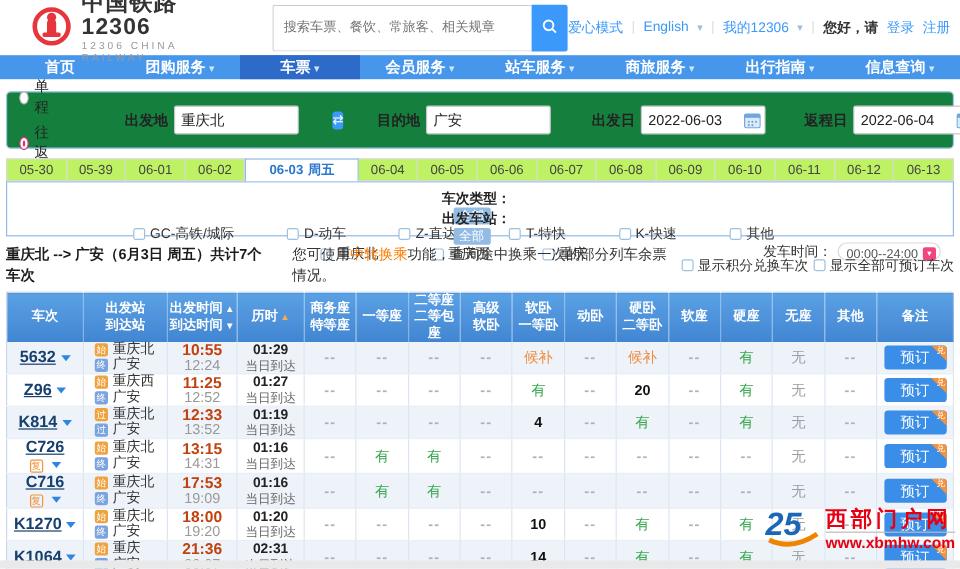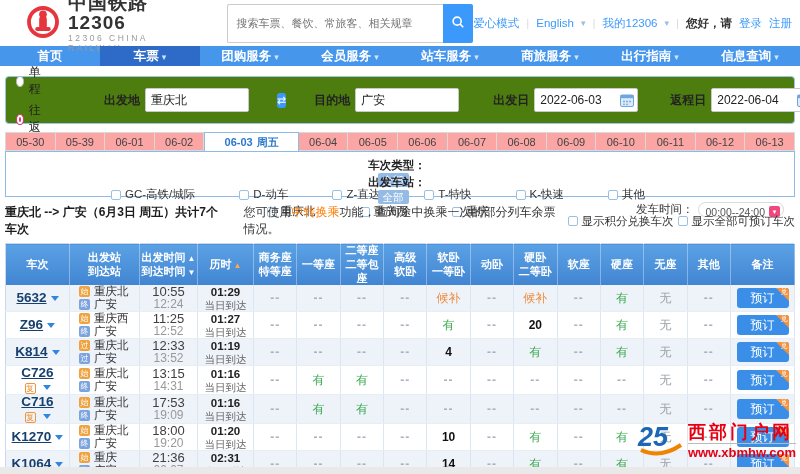--- a/index.html
+++ b/index.html
@@ -21,38 +21,38 @@
   .toplinks .lnk { color:#3b99fc; cursor:pointer; }
   .toplinks .sep { color:#ddd; }
   .toplinks .caret-s { color:#9bbede; font-size:9px; }
   .toplinks .greet { color:#333; font-weight:bold; }
   
   .mainnav { height:20px; background:#4696ec; display:flex; }
   .nav-item { flex:1; text-align:center; line-height:20px; color:#fff; font-size:12.5px; font-weight:bold; cursor:pointer; }
   .nav-item.active { background:#2e6bc8; }
   .nav-caret { font-size:9px; color:#cfe4fb; margin-left:3px; }
   
-  .form-box { margin:10px 5px 0; height:48px; border:1px solid #9cc3ea; border-radius:4px; background:#4d7c0f; display:flex; align-items:center; padding:0 10px;gap:18px; }
+  .form-box { margin:10px 5px 0; height:48px; border:1px solid #9cc3ea; border-radius:4px; background:#15803d; display:flex; align-items:center; padding:0 10px;gap:18px; }
   .radio-col { display:flex; flex-direction:column; gap:4px; }
   .radio { display:flex; align-items:center; gap:5px; font-size:12px; color:#222; cursor:pointer; }
   .rdot { width:11px; height:11px; border-radius:50%; border:1px solid #b9b9b9; background:#fff; position:relative; }
   .radio.sel .rdot { border-color:#d6336c; }
   .radio.sel .rdot::after { content:''; position:absolute; inset:2px; border-radius:50%; background:#d6336c; }
   .vdiv { width:1px; height:34px; background:#cfe0f2; margin:0 12px; }
   .field { display:flex; align-items:center; gap:5px; }
   .field label { font-weight:bold; color:#222; font-size:12px; white-space:nowrap; }
   .field input { width:104px; height:24px; border:1px solid #c9c9c9; border-radius:2px; padding:0 5px; font-size:12px; font-family:inherit; color:#222; }
   .date-wrap { position:relative; }
   .date-wrap input { padding-right:22px; }
   .cal-ic { position:absolute; right:4px; top:6px; width:14px; height:13px; }
   .swap-btn { width:26px; height:15px; margin:0 10px; background:#3b99fc; border:none; border-radius:3px; color:#fff; font-size:11px; line-height:13px; cursor:pointer; padding:0; }
   .query-btn { width:84px; height:30px; margin-left:16px; background:#f97e1f; color:#fff; border:none; border-radius:4px; font-size:14px; font-weight:bold; cursor:pointer; font-family:inherit; }
   
   .tabs { display:flex; margin:8px 5px 0; position:relative; z-index:2; }
-  .tab { flex:1; height:19px; line-height:18px; text-align:center; background:#fca5a5; border:1px solid #d9d9d9; border-left:none; font-size:11px; color:#444; cursor:pointer; white-space:nowrap; overflow:hidden; }
+  .tab { flex:1; height:19px; line-height:18px; text-align:center; background:#bef264; border:1px solid #d9d9d9; border-left:none; font-size:11px; color:#444; cursor:pointer; white-space:nowrap; overflow:hidden; }
   .tab:first-child { border-left:1px solid #d9d9d9; }
   .tab.active { flex:1.9; background:#fff; border:1px solid #8fbae6; border-bottom:none; color:#2a77cf; font-weight:bold; margin-bottom:-1px; }
   .tab-suffix { margin-left:4px; }
   .filter-box { margin:0 5px; border:1px solid #8fbae6; background:#fff; padding:3px 10px 4px; }
   .filter-row { display:flex; align-items:center; height:14px; margin:3px 0; font-size:11.5px;flex-direction:column; }
   .f-label { font-weight:bold; color:#222; margin-right:6px; white-space:nowrap; }
   .chip { background:#93bbe4; color:#fff; border-radius:2px; padding:0 5px; height:14px; line-height:14px; font-size:10.5px; margin-right:14px; }
   .opt { display:flex; align-items:center; margin-right:44px; cursor:pointer; white-space:nowrap; }
   .cb { width:10px; height:10px; border:1px solid #9ec0e0; border-radius:2px; background:#fff; display:inline-block; margin-right:4px; flex:none; }
   .depart-time { margin-left:auto; display:flex; align-items:center; gap:5px; }
@@ -73,21 +73,21 @@
   .hdr-arrow { font-size:8px; margin-left:2px; }
   .hdr-arrow.hot { color:#ffa94d; }
   .train-no { color:#17406e; font-weight:bold; font-size:13.5px; text-decoration:underline; cursor:pointer; line-height:14px; }
   .caret { display:inline-block; width:0; height:0; border-left:4px solid transparent; border-right:4px solid transparent; border-top:5px solid #2f86e0; margin-left:4px; vertical-align:1px; cursor:pointer; }
   .train-sub { line-height:12px; margin-top:1px; }
   .fu-badge { display:inline-block; width:11px; height:11px; line-height:10px; border:1px solid #f0953c; color:#ef8b2a; font-size:8px; border-radius:2px; margin-right:3px; }
   .sta-line { display:flex; align-items:center; gap:4px; padding-left:9px; font-size:11.5px; color:#333; line-height:13px; }
   .tag { width:11px; height:11px; line-height:11px; border-radius:2px; font-size:8px; color:#fff; text-align:center; flex:none; }
   .tag.start { background:#efa33f; }
   .tag.end { background:#7ba3dd; }
-  .time-dep { font-weight:normal; font-size:13px; color:#404040; line-height:13px; }
+  .time-dep { font-weight:bold; font-size:13px; color:#c2410c; line-height:13px; }
   .time-arr { color:#999; font-size:12px; line-height:13px; }
   .dur { font-weight:bold; font-size:11.5px; color:#222; line-height:13px; }
   .dur-note { font-size:10.5px; color:#666; line-height:12px; }
   .seat-yes { color:#39a94e; }
   .seat-no { color:#9aa0a6; }
   .seat-dash { color:#a9b2c0; font-weight:bold; letter-spacing:1px; }
   .seat-wait { color:#f08a3a; }
   .seat-num { color:#111; font-weight:bold; }
   .book-btn { position:relative; width:52px; height:20px; background:#3a8ee8; border:none; border-radius:3px; color:#fff; font-size:12px; cursor:pointer; overflow:hidden; padding:0; font-family:inherit; }
   .corner { position:absolute; top:0; right:0; width:0; height:0; border-top:13px solid #f5923e; border-left:13px solid transparent; }
@@ -137,22 +137,22 @@
     <span class="caret-s">▾</span>
     <span class="sep">|</span>
     <span class="greet">您好，请</span>
     <span class="lnk">登录</span>
     <span class="lnk">注册</span>
   </div>
 </div>
 
 <div class="mainnav">
     <div class="nav-item"><span>首页</span></div>
+    <div class="nav-item"><span>团购服务</span><span class="nav-caret">▾</span></div>
     <div class="nav-item active"><span>车票</span><span class="nav-caret">▾</span></div>
-    <div class="nav-item"><span>团购服务</span><span class="nav-caret">▾</span></div>
     <div class="nav-item"><span>会员服务</span><span class="nav-caret">▾</span></div>
     <div class="nav-item"><span>站车服务</span><span class="nav-caret">▾</span></div>
     <div class="nav-item"><span>商旅服务</span><span class="nav-caret">▾</span></div>
     <div class="nav-item"><span>出行指南</span><span class="nav-caret">▾</span></div>
     <div class="nav-item"><span>信息查询</span><span class="nav-caret">▾</span></div>
   </div>
 
 <div class="form-box">
   <div class="radio-col">
     <span class="radio">

